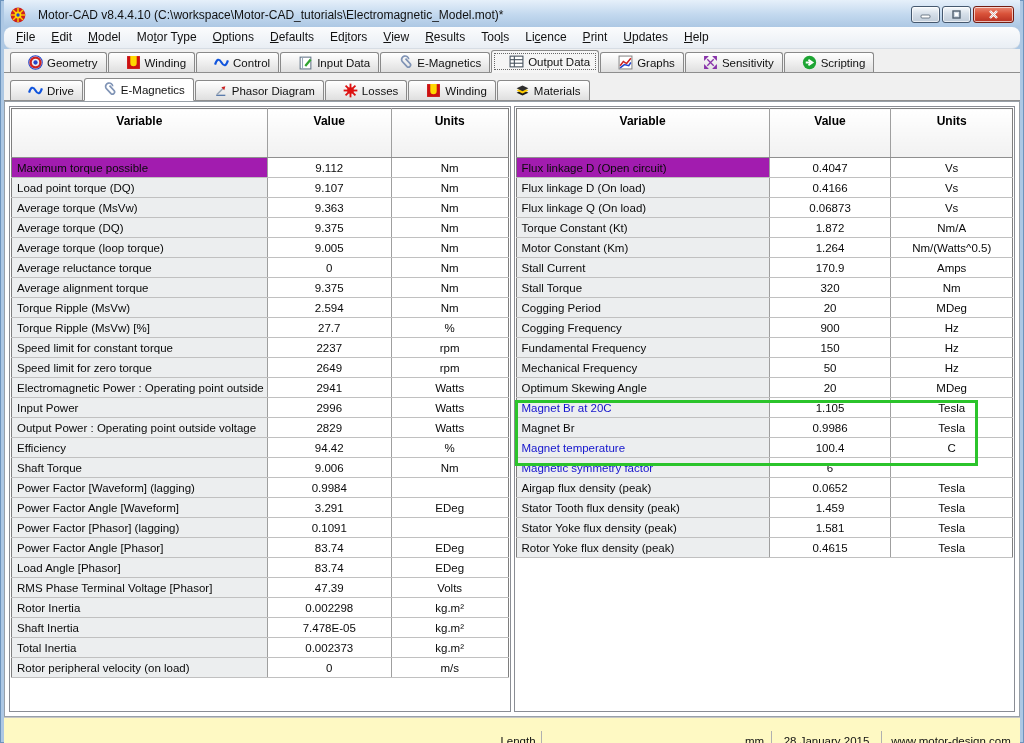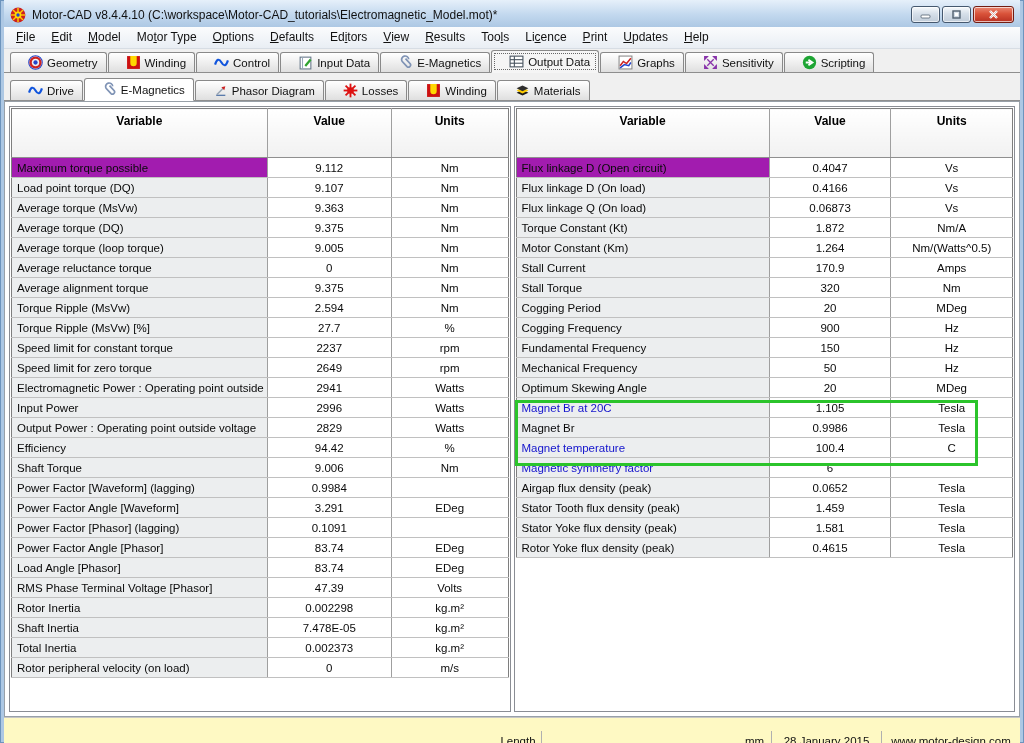--- a/index.html
+++ b/index.html
@@ -6,35 +6,35 @@
   *{box-sizing:border-box;}
   .window{
     position:relative;width:1024px;height:743px;
     font-family:"Liberation Sans",sans-serif;
     background:#adc8e4;
     padding:0 4px;
     overflow:hidden;
     box-shadow:inset 0 0 0 1px #6d94bd;
   }
   
-  .titlebar{height:27px;display:flex;align-items:center;gap:6px;padding:2px 4px 0 6px;
+  .titlebar{height:27px;display:flex;align-items:center;gap:12px;padding:2px 4px 0 6px;
     background:linear-gradient(#e6f0fa,#c2d8ee 55%,#adc8e4);}
   .appicon{width:16px;height:16px;flex:0 0 auto;}
   .appicon svg{display:block;width:16px;height:16px;}
   .title{font-size:12px;color:#111;flex:1 1 auto;white-space:nowrap;overflow:hidden;}
   .winbtns{display:flex;gap:2px;margin-right:2px;}
   .wbtn{width:29px;height:17px;border:1px solid #45586e;border-radius:3px;
     background:linear-gradient(#f7fafc,#d6dfe9 45%,#c0ccd9);
     display:flex;align-items:center;justify-content:center;
     font-size:10px;color:#333;cursor:default;box-shadow:inset 0 0 0 1px #ffffffaa;}
   .wbtn svg{display:block;}
   .wbtn.close{background:linear-gradient(#eb8973,#d9533a 45%,#b83021);border-color:#731d12;width:41px;}
   
   .menubar{height:22px;background:linear-gradient(#fbfcfd,#e9eef4);display:flex;align-items:stretch;
-    padding-left:4px;border-bottom:1px solid #d7dde4;}
+    padding-left:4px;border-bottom:1px solid #d7dde4;border-radius:8px;}
   .menu-item{font-size:12px;color:#111;padding:3px 8px 0 8px;cursor:default;}
   .menu-item u{text-decoration:underline;}
   
   .tabstrip{background:#f0f0f0;display:flex;align-items:flex-end;padding:2px 0 0 6px;border-bottom:1px solid #8e8e8e;position:relative;}
   .tabstrip.primary{height:24px;}
   .tabstrip.secondary{height:28px;}
   .tab{display:flex;align-items:center;gap:4px;height:20px;padding:1px 8px 1px 17px;
     border:1px solid #898989;border-bottom:none;border-radius:3px 3px 0 0;
     background:linear-gradient(#ffffff,#ececec 60%,#dfdfdf);
     font-size:11.5px;color:#111;margin-right:1px;position:relative;cursor:default;white-space:nowrap;}

